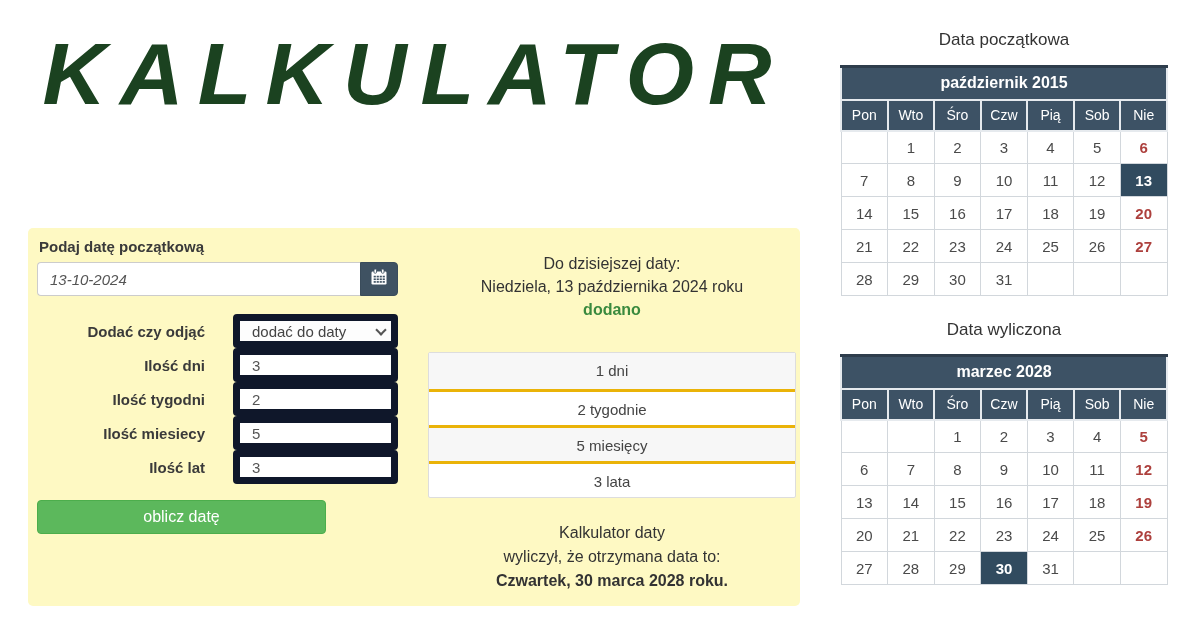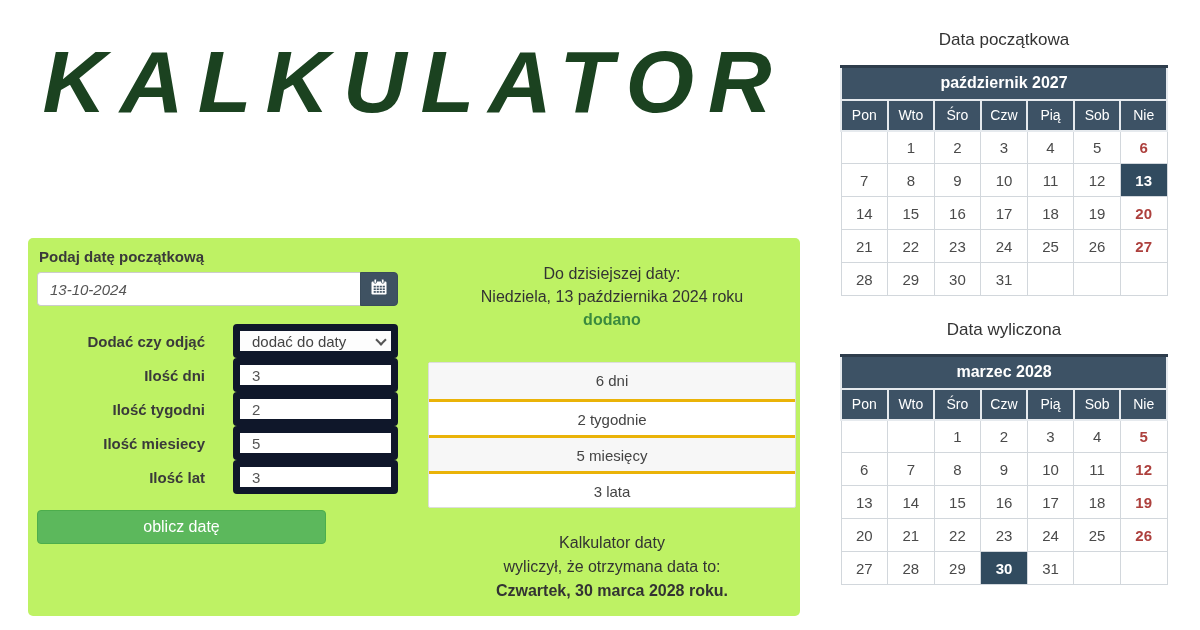--- a/index.html
+++ b/index.html
@@ -1,24 +1,24 @@
 <!DOCTYPE html>
 <html><head>
 <meta charset="utf-8">
 <style>
   * { margin:0; padding:0; box-sizing:border-box; }
   html,body { width:1200px; height:630px; background:#ffffff; font-family:"Liberation Sans", sans-serif; overflow:hidden; position:relative; }
 
   
-  .app-title { position:absolute; left:0; top:30px; width:828px; text-align:center;
+  .app-title { position:absolute; left:0; top:22px; width:828px; text-align:center;
     color:#1b4220; font-style:italic; font-weight:bold; font-size:88px; line-height:1.18; letter-spacing:14px; }
 
   
-  .panel { position:absolute; left:28px; top:238px; width:772px; height:378px;
-    background:#bef264; border-radius:5px; display:flex; }
+  .panel { position:absolute; left:28px; top:228px; width:772px; height:378px;
+    background:#fef9c3; border-radius:5px; display:flex; }
 
   
   .form-col { width:396px; padding:8px 0 0 9px; }
   .form-top-label { font-size:15px; font-weight:bold; color:#3a3a3a; margin:2px 0 7px 2px; }
   .date-group { display:flex; width:361px; height:34px; }
   .date-input { flex:1; border:1px solid #ccc; border-right:none; border-radius:4px 0 0 4px;
     padding:0 12px; font-size:15px; color:#555; background:#fff; outline:none; font-family:"Liberation Sans",sans-serif;font-style:italic; }
   .cal-btn { width:38px; height:34px; background:#3f5262; border:1px solid #3a4c5b;
     border-radius:0 4px 4px 0; display:flex; align-items:center; justify-content:center; cursor:pointer; }
   .form-row { display:flex; align-items:center; }
@@ -129,40 +129,40 @@
 
     <button class="submit-btn">oblicz datę</button>
   </div>
 
   <div class="results-col">
     <p>Do dzisiejszej daty:</p>
     <p>Niedziela, 13 października 2024 roku</p>
     <p class="done">dodano</p>
 
     <div class="result-list">
-      <div class="result-item alt">6 dni</div>
+      <div class="result-item alt">1 dni</div>
       <div class="result-item">2 tygodnie</div>
       <div class="result-item alt">5 miesięcy</div>
       <div class="result-item">3 lata</div>
     </div>
 
     <div class="outro">
       <p>Kalkulator daty</p>
       <p>wyliczył, że otrzymana data to:</p>
       <p class="result-date">Czwartek, 30 marca 2028 roku.</p>
     </div>
   </div>
 </div>
 
 <div class="cal-col">
   <div class="cal-heading h1">Data początkowa</div>
   <table class="cal">
     <thead>
       <tr>
-          <th class="cal-month" colspan="7">październik 2027</th>
+          <th class="cal-month" colspan="7">październik 2015</th>
         </tr>
       <tr class="cal-daynames">
           <th class="dayname">Pon</th>
           <th class="dayname">Wto</th>
           <th class="dayname">Śro</th>
           <th class="dayname">Czw</th>
           <th class="dayname">Pią</th>
           <th class="dayname">Sob</th>
           <th class="dayname">Nie</th>
         </tr>

